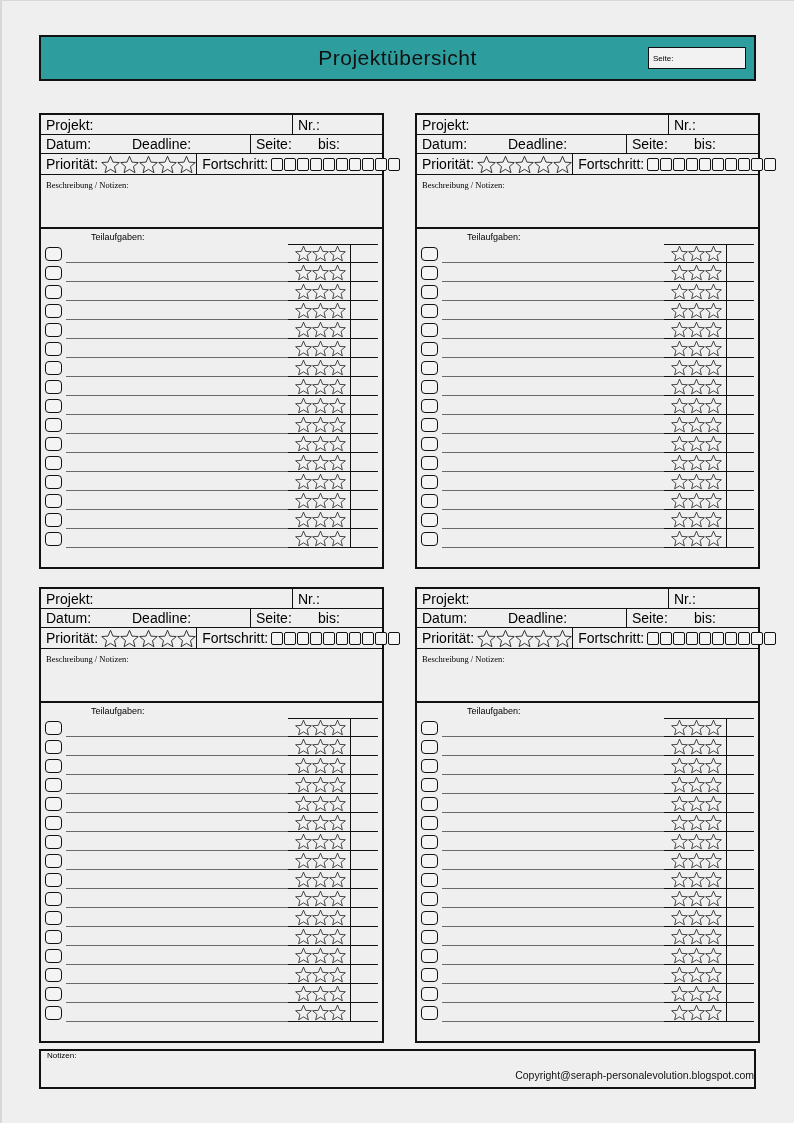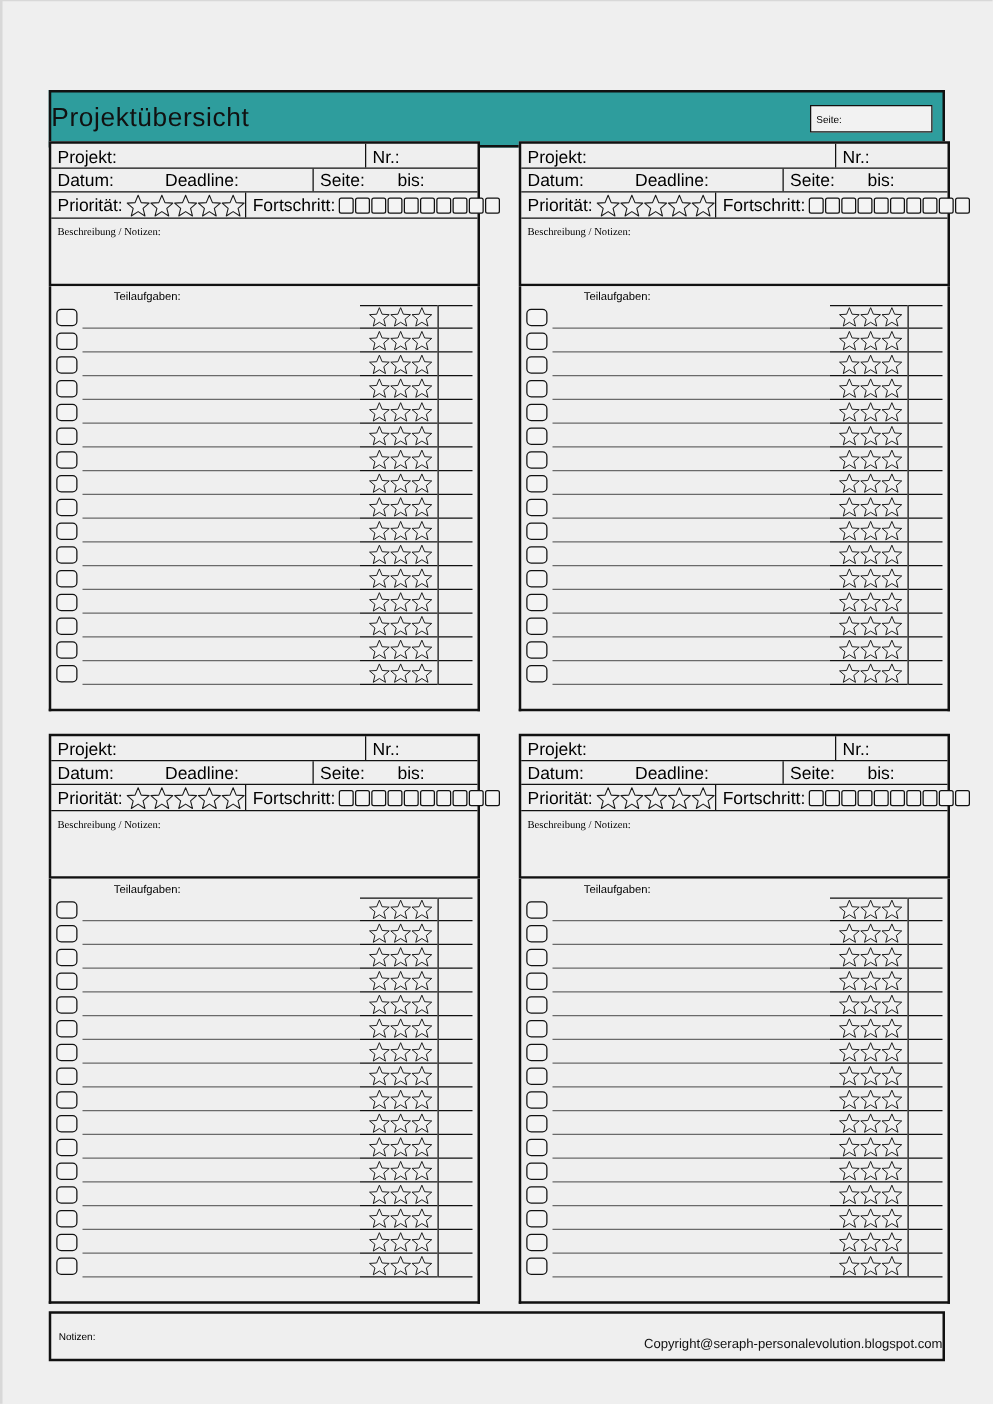--- a/index.html
+++ b/index.html
@@ -17,21 +17,21 @@
     border-left: 2px solid #d8d8d8;
     border-top: 1px solid #d8d8d8;
     background:#efefef;
   }
 
   
   .banner {
     position:absolute; left:37px; top:34px; width:717px; height:46px;
     background:#2e9d9d;
     border:2px solid #111;
-    display:flex; align-items:center; margin-top:37px;
+    display:flex; align-items:center; justify-content:center;
   }
   .banner-title {
     font-size:21px; letter-spacing:0.5px; color:#111; font-weight:400;
   }
   .seite-box {
     position:absolute; right:8px; top:50%; transform:translateY(-50%);
     width:98px; height:22px; background:#f2f2f2; border:1px solid #111;
     display:flex; align-items:center;
   }
   .seite-box span { font-size:8px; padding-left:4px; }
@@ -101,21 +101,21 @@
   }
   .rrow:first-child { border-top:1px solid #111; }
   .krow { height:19px; border-bottom:1px solid #111; }
   .krow:first-child { border-top:1px solid #111; }
 
   
   .notes {
     position:absolute; left:37px; width:717px;
     border:2px solid #111; background:#efefef;
   }
-  .notes-label { font-size:8px; padding:14px 0 0 6px; }
+  .notes-label { font-size:8px; padding:0 0 0 6px; }
   .copyright {
     position:absolute; right:40px; font-size:10.5px; color:#111;
     white-space:nowrap;
   }
 </style>
 </head>
 <body>
 
 <div class="page-frame">
 

